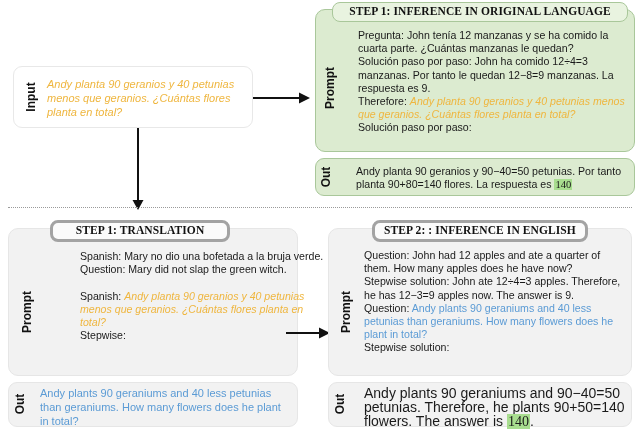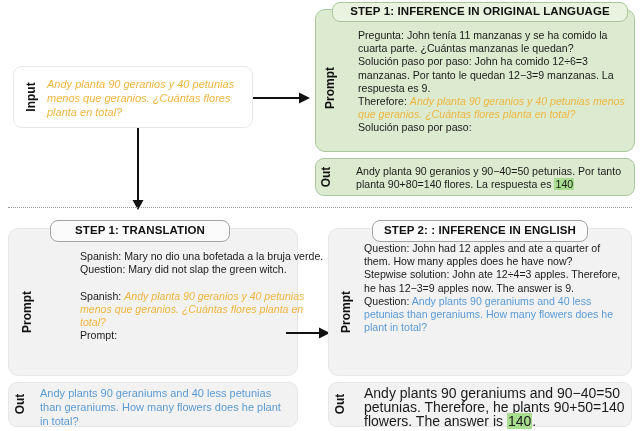--- a/index.html
+++ b/index.html
@@ -38,24 +38,25 @@
     font-size: 11.5px;
     font-weight: bold;
     letter-spacing: .1px;
     text-align: center;
     line-height: 1;
     display: flex;
     align-items: center;
     justify-content: center;
     color: #111;
     white-space: nowrap;
+    font-family: Liberation Serif, serif;
   }
   .step-title.gray {
     background: #fbfbfb;
-    border: 1px solid #a3a3a3;
+    border: 3px solid #a3a3a3;
   }
   .step-title.green {
     background: #e9f3e0;
     border: 1px solid #a9c79a;
   }
 
   
   .side-label {
     position: absolute;
     font-size: 12px;
@@ -75,20 +76,21 @@
     color: #1a1a1a;
     box-sizing: border-box;
   }
   .txt b { font-weight: normal; }
   .q { color: #efb63f; font-style: italic; }      
   .e { color: #5b9bd5; }      
   .hl {
     background: #a8dd8f;
     padding: 0 1px;
     font-weight: normal;
+    font-family: Liberation Serif, serif;
   }
 
   
   .outbox {
     position: absolute;
     box-sizing: border-box;
     border-radius: 9px;
   }
   .outbox.gray {
     background: #f2f2f2;
@@ -131,22 +133,22 @@
 <svg class="arrow" style="left:130px; top:128px;" width="16" height="82" viewBox="0 0 16 82">
   <line x1="8" y1="0" x2="8" y2="72" stroke="#111" stroke-width="2"></line>
   <polygon points="2.5,72 13.5,72 8,82" fill="#111"></polygon>
 </svg>
 
 <div class="panel green" style="left:315px; top:9px; width:320px; height:143px;"></div>
 <div class="step-title green" style="left:332px; top:2px; width:296px; height:20px;">STEP 1: INFERENCE IN ORIGINAL LANGUAGE</div>
 <div class="side-label" style="left:300px; top:81px; width:60px; height:14px;">Prompt</div>
 
 <div class="txt" style="left:358px; top:29px; width:272px;">
-  <b>Pregunta:</b><span> John tenía 11 manzanas y se ha comido la cuarta parte. ¿Cuántas manzanas le quedan?</span><br>
-  <b>Solución paso por paso:</b><span> John ha comido 12÷6=3 manzanas. Por tanto le quedan 12−3=9 manzanas. La respuesta es 9.</span><br>
+  <b>Pregunta:</b><span> John tenía 12 manzanas y se ha comido la cuarta parte. ¿Cuántas manzanas le quedan?</span><br>
+  <b>Solución paso por paso:</b><span> John ha comido 12÷4=3 manzanas. Por tanto le quedan 12−8=9 manzanas. La respuesta es 9.</span><br>
   <b>Therefore</b><span>: </span><span class="q">Andy planta 90 geranios y 40 petunias menos que geranios. ¿Cuántas flores planta en total?</span><br>
   <b>Solución paso por paso:</b>
 </div>
 
 <div class="outbox green" style="left:315px; top:158px; width:320px; height:38px;"></div>
 <div class="side-label" style="left:306px; top:170px; width:40px; height:14px;">Out</div>
 <div class="txt" style="left:356px; top:165px; width:272px;">
   <span>Andy planta 90 geranios y 90−40=50 petunias. Por tanto planta 90+80=140 flores. La respuesta es </span><span class="hl">140</span><span></span>
 </div>
 
@@ -154,39 +156,40 @@
 
 <div class="panel gray" style="left:8px; top:228px; width:290px; height:148px;"></div>
 <div class="step-title gray" style="left:50px; top:220px; width:180px; height:22px;">STEP 1: TRANSLATION</div>
 <div class="side-label" style="left:-3px; top:305px; width:60px; height:14px;">Prompt</div>
 
 <div class="txt" style="left:40px; top:250px; width:245px;margin-left:40px;">
   <b>Spanish</b><span>: </span><span>Mary no dio una bofetada a la bruja verde.</span><br>
   <b>Question</b><span>: </span><span>Mary did not slap the green witch.</span><br>
   <br>
   <b>Spanish</b><span>: </span><span class="q">Andy planta 90 geranios y 40 petunias menos que geranios. ¿Cuántas flores planta en total?</span><br>
-  <b>Prompt:</b>
+  <b>Stepwise:</b>
 </div>
 
 <div class="outbox gray" style="left:8px; top:382px; width:290px; height:45px;"></div>
 <div class="side-label" style="left:0px; top:397px; width:40px; height:14px;">Out</div>
 <div class="txt e" style="left:40px; top:387px; width:248px; font-size:11px; line-height:13.8px;">Andy plants 90 geraniums and 40 less petunias than geraniums. How many flowers does he plant in total?</div>
 
 <svg class="arrow" style="left:286px; top:325px;" width="44" height="16" viewBox="0 0 44 16">
   <line x1="0" y1="8" x2="33" y2="8" stroke="#111" stroke-width="2"></line>
   <polygon points="33,2.5 44,8 33,13.5" fill="#111"></polygon>
 </svg>
 
 <div class="panel gray" style="left:328px; top:228px; width:304px; height:148px;"></div>
 <div class="step-title gray" style="left:372px; top:220px; width:216px; height:22px;">STEP 2: : INFERENCE IN ENGLISH</div>
 <div class="side-label" style="left:316px; top:305px; width:60px; height:14px;">Prompt</div>
 
-<div class="txt" style="left:364px; top:242px; width:262px;">
+<div class="txt" style="left:364px; top:249px; width:262px;">
   <b>Question</b><span>: </span><span>John had 12 apples and ate a quarter of them. How many apples does he have now?</span><br>
   <b>Stepwise solution</b><span>: </span><span>John ate 12÷4=3 apples. Therefore, he has 12−3=9 apples now. The answer is 9.</span><br>
   <b>Question</b><span>: </span><span class="e">Andy plants 90 geraniums and 40 less petunias than geraniums. How many flowers does he plant in total?</span><br>
+  <b>Stepwise solution:</b>
 </div>
 
 <div class="outbox gray" style="left:328px; top:382px; width:304px; height:45px;"></div>
 <div class="side-label" style="left:320px; top:397px; width:40px; height:14px;">Out</div>
 <div class="txt" style="left:364px; top:387px; width:262px; font-size:14px; line-height:13.8px;">
   <span>Andy plants 90 geraniums and 90−40=50 petunias. Therefore, he plants 90+50=140 flowers. The answer is </span><span class="hl">140</span><span>.</span>
 </div>
 
 </body></html>

